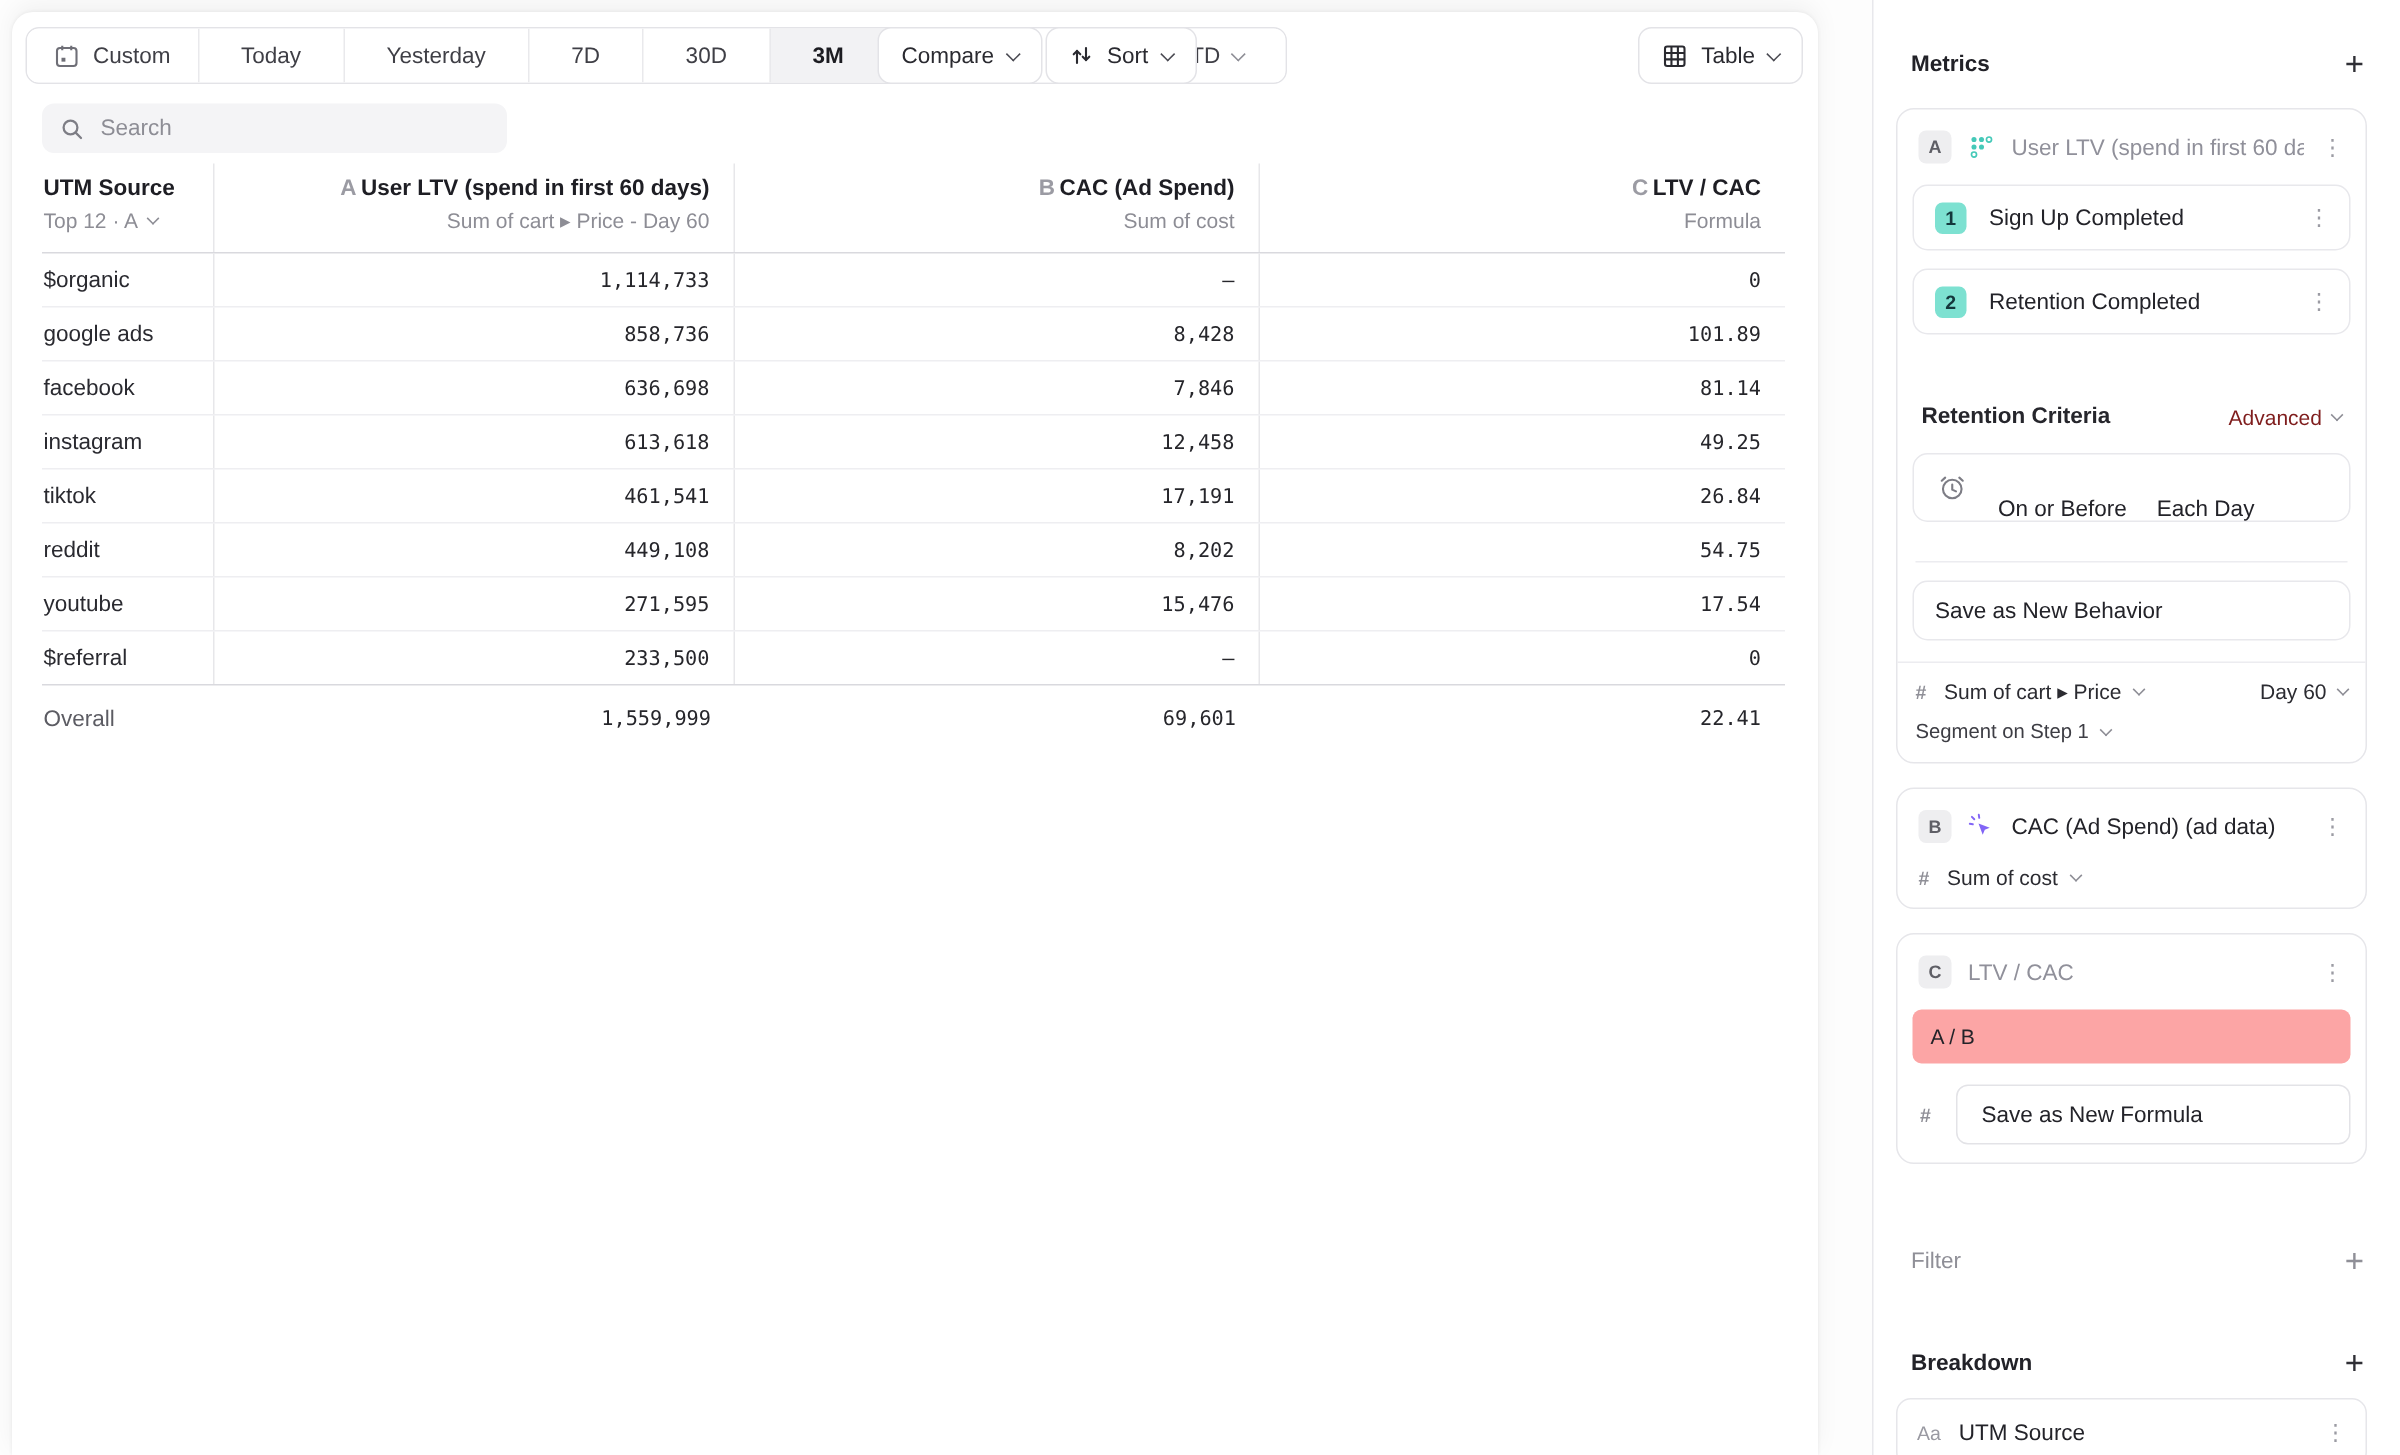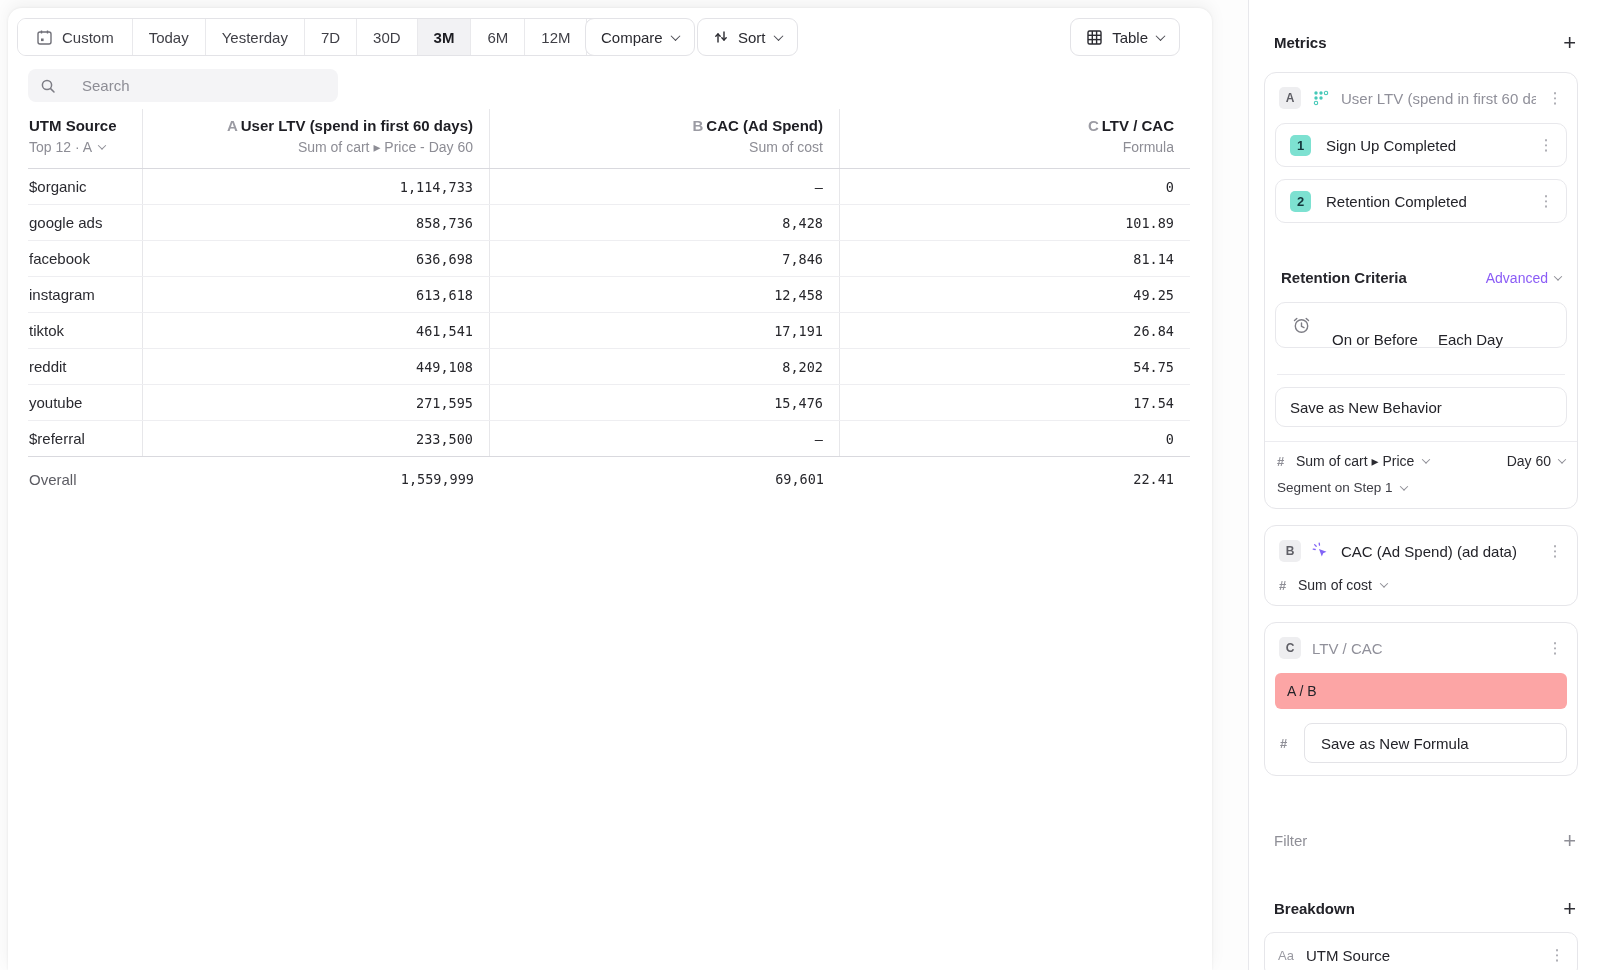--- a/index.html
+++ b/index.html
@@ -7,35 +7,35 @@
               font-family:"Liberation Sans", sans-serif; color:#232329; }
 
   
   .main-card{ position:absolute; left:8px; top:8px; width:1204px; height:962px;
     background:#fff; border-radius:14px 14px 0 0;
     box-shadow:0 0 3px rgba(0,0,0,.07), 0 -5px 16px rgba(0,0,0,.05); }
 
   
   .seg{ position:absolute; left:9px; top:10px; display:inline-flex; align-items:stretch;
     height:38px; border:1px solid #e3e3e7; border-radius:9px; background:#fff; overflow:hidden; }
-  .seg-item{ display:flex; align-items:center; gap:9px; padding:0 16px; font-size:15px;
+  .seg-item{ display:flex; align-items:center; gap:9px; padding:0 28px; font-size:15px;
     color:#3f3f46; border-left:1px solid #e9e9ec; cursor:pointer; white-space:nowrap; background:#fff;}
   .seg-item:first-child{ border-left:none; padding:0 18px; }
   .seg-item.active{ background:#f2f2f4; color:#1c1c21; font-weight:700; }
   .btn{ position:absolute; top:10px; height:38px; display:inline-flex; align-items:center; gap:9px;
     border:1px solid #e3e3e7; border-radius:9px; background:#fff; padding:0 15px;
     font-size:15px; color:#2a2a30; cursor:pointer; }
   .chev{ width:7px; height:7px; border-right:1.6px solid #8d8d95; border-bottom:1.6px solid #8d8d95;
     transform:rotate(45deg) translate(-1px,-1px); display:inline-block; }
   .chev.dark{ border-color:#4a4a52; }
   .chev.sm{ width:6px; height:6px; }
 
   
   .search{ position:absolute; left:20px; top:61px; width:310px; height:33px; background:#f4f4f6;
-    border-radius:8px; display:flex; align-items:center; padding:0 12px; gap:26px; }
+    border-radius:8px; display:flex; align-items:center; padding:0 12px; gap:11px; }
   .search input{ border:none; outline:none; background:transparent; font-size:15px; color:#2a2a30;
     width:100%; font-family:"Liberation Sans", sans-serif; }
   .search input::placeholder{ color:#8d8d95; }
 
   
   .table{ position:absolute; left:20px; top:101px; width:1162px; }
   .t-head,.t-row,.t-overall{ display:grid; grid-template-columns:115px 347px 350px 350px; }
   .t-head{ height:60px; border-bottom:1px solid #d9d9de; }
   .t-head>div{ padding-top:8px; }
   .t-head .c0{ padding-left:1px; }
@@ -76,21 +76,21 @@
   .kebab{ color:#9b9ba3; font-size:15px; width:16px; text-align:center; cursor:pointer; letter-spacing:0; }
 
   .step-row{ display:flex; align-items:center; gap:15px; border:1px solid #e8e8ec; border-radius:10px;
     height:44px; padding:0 12px 0 14px; margin-top:12px; background:#fff; }
   .step-num{ width:21px; height:21px; border-radius:5px; background:#7de1d1; color:#14373c;
     font-size:13px; font-weight:700; display:flex; align-items:center; justify-content:center; flex:none; }
   .step-label{ font-size:15px; color:#232329; flex:1; }
 
   .sub-head{ display:flex; align-items:center; justify-content:space-between; margin-top:46px; padding:0 6px; }
   .sub-head .h-label{ font-size:15px; font-weight:700; color:#26262c; }
-  .adv{ display:flex; align-items:center; gap:7px; font-size:14px; color:#8b5cf6; cursor:pointer; }
+  .adv{ display:flex; align-items:center; gap:7px; font-size:14px; color:#7f1d1d; cursor:pointer; }
 
   .criteria-row{ margin-top:16px; border:1px solid #e8e8ec; border-radius:10px; height:46px;
     display:flex; align-items:center; gap:20px; padding:0 15px; }
   .crit-label{ font-size:15px; color:#232329;margin-top:28px; }
   .divider{ height:1px; background:#ececf0; margin:26px 2px 0; }
   .save-row{ margin-top:12px; border:1px solid #e8e8ec; border-radius:10px; height:40px;
     display:flex; align-items:center; padding:0 14px; font-size:15px; color:#232329; cursor:pointer; }
 
   .card-footer{ margin:14px -10px -12px; border-top:1px solid #ececf0; padding:11px 12px 13px; }
   .f-row{ display:flex; align-items:center; gap:9px; font-size:14px; color:#2b2b31; }
@@ -170,21 +170,21 @@
         <line x1="5" y1="13" x2="5" y2="5"></line>
           <polyline points="2.8,7.2 5,5 7.2,7.2"></polyline>
         <line x1="11" y1="3" x2="11" y2="11"></line>
           <polyline points="8.8,8.8 11,11 13.2,8.8"></polyline>
       </svg>
     </span>
     <span>Sort</span>
     <span class="chev dark"></span>
   </button>
 
-  <button class="btn" style="right:32px;">
+  <button class="btn" style="right:10px;">
     <span class="icon">
       <svg width="17" height="17" viewBox="0 0 17 17" fill="none" stroke="#2a2a30" stroke-width="1.4">
         <rect x="2" y="2" width="13" height="13" rx="1.5"></rect>
         <line x1="2" y1="6.3" x2="15" y2="6.3"></line>
           <line x1="2" y1="10.6" x2="15" y2="10.6"></line>
         <line x1="6.3" y1="2" x2="6.3" y2="15"></line>
           <line x1="10.6" y1="2" x2="10.6" y2="15"></line>
       </svg>
     </span>
     <span>Table</span>

